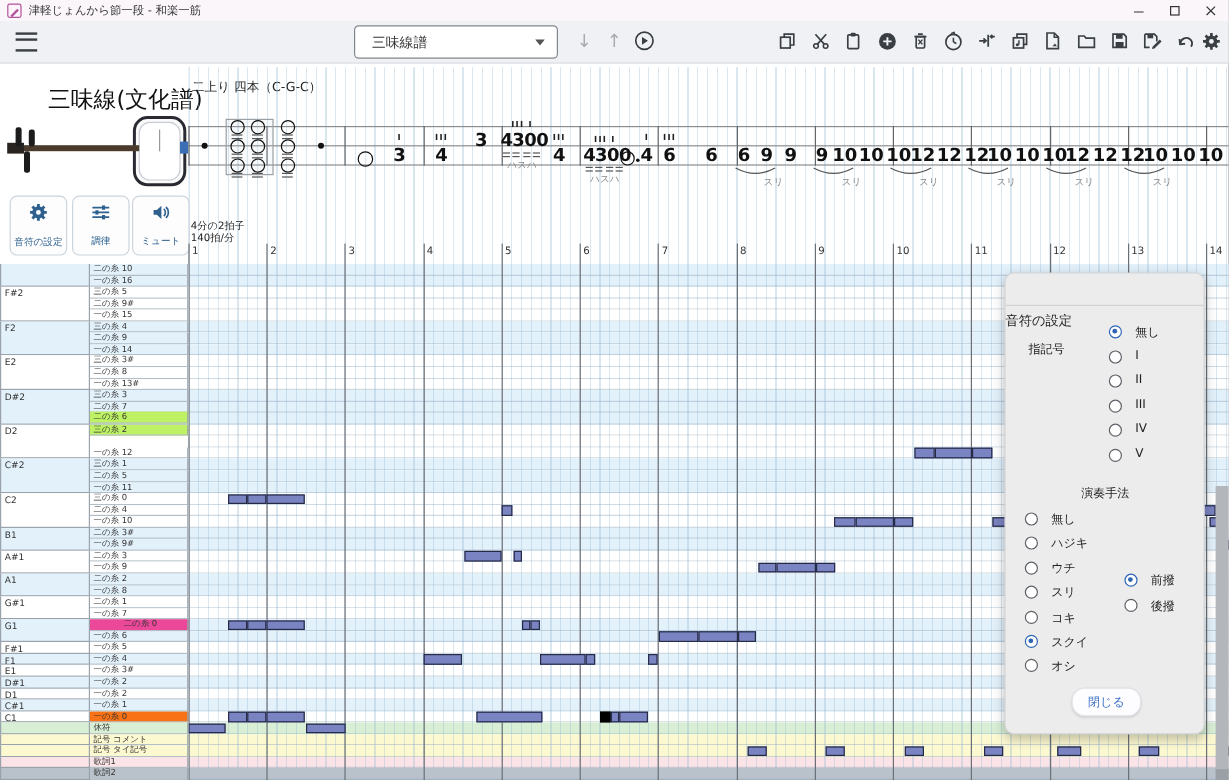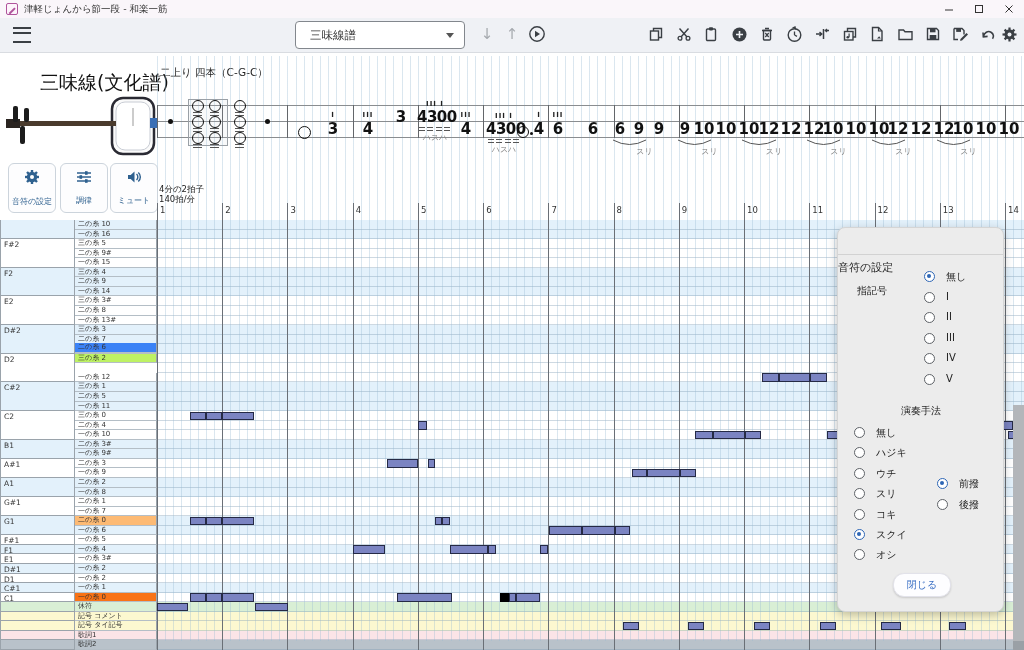--- a/index.html
+++ b/index.html
@@ -436,37 +436,37 @@
       <div class="lab-str" style="top: 267.778px; height: 9.55556px; line-height: 8.55556px; background: rgb(227, 241, 251);">三の糸 4</div>
       <div class="lab-str" style="top: 277.333px; height: 9.55556px; line-height: 8.55556px; background: rgb(227, 241, 251);">二の糸 9</div>
       <div class="lab-str" style="top: 286.889px; height: 9.55556px; line-height: 8.55556px; background: rgb(227, 241, 251);">一の糸 14</div>
       <div class="lab-str" style="top: 296.444px; height: 9.55556px; line-height: 8.55556px; background: rgb(255, 255, 255);">三の糸 3#</div>
       <div class="lab-str" style="top: 306px; height: 9.55556px; line-height: 8.55556px; background: rgb(255, 255, 255);">二の糸 8</div>
       <div class="lab-str" style="top: 315.556px; height: 9.55556px; line-height: 8.55556px; background: rgb(255, 255, 255);">一の糸 13#</div>
       <div class="lab-str" style="top: 325.111px; height: 9.55556px; line-height: 8.55556px; background: rgb(227, 241, 251);">三の糸 3</div>
       <div class="lab-str" style="top: 334.667px; height: 9.55556px; line-height: 8.55556px; background: rgb(227, 241, 251);">二の糸 7</div>
       <div class="lab-str" style="top: 344.222px; height: 9.55556px; line-height: 8.55556px; background: rgb(227, 241, 251);">一の糸 13</div>
       <div class="lab-str" style="top: 353.778px; height: 9.55556px; line-height: 8.55556px; background: #bef264;">三の糸 2</div>
-      <div class="lab-str" style="top: 343px; height: 9.55556px; line-height: 8.55556px; background: #3b82f6;">二の糸 6</div>
+      <div class="lab-str" style="top: 343px; height: 9.55556px; line-height: 8.55556px; background: #bef264;">二の糸 6</div>
       <div class="lab-str" style="top: 372.889px; height: 9.55556px; line-height: 8.55556px; background: rgb(255, 255, 255);">一の糸 12</div>
       <div class="lab-str" style="top: 382.444px; height: 9.55556px; line-height: 8.55556px; background: rgb(227, 241, 251);">三の糸 1</div>
       <div class="lab-str" style="top: 392px; height: 9.55556px; line-height: 8.55556px; background: rgb(227, 241, 251);">二の糸 5</div>
       <div class="lab-str" style="top: 401.556px; height: 9.55556px; line-height: 8.55556px; background: rgb(227, 241, 251);">一の糸 11</div>
       <div class="lab-str" style="top: 411.111px; height: 9.55556px; line-height: 8.55556px; background: rgb(255, 255, 255);">三の糸 0</div>
       <div class="lab-str" style="top: 420.667px; height: 9.55556px; line-height: 8.55556px; background: rgb(255, 255, 255);">二の糸 4</div>
       <div class="lab-str" style="top: 430.222px; height: 9.55556px; line-height: 8.55556px; background: rgb(255, 255, 255);">一の糸 10</div>
       <div class="lab-str" style="top: 439.778px; height: 9.55556px; line-height: 8.55556px; background: rgb(227, 241, 251);">二の糸 3#</div>
       <div class="lab-str" style="top: 449.333px; height: 9.55556px; line-height: 8.55556px; background: rgb(227, 241, 251);">一の糸 9#</div>
       <div class="lab-str" style="top: 458.889px; height: 9.55556px; line-height: 8.55556px; background: rgb(255, 255, 255);">二の糸 3</div>
       <div class="lab-str" style="top: 468.444px; height: 9.55556px; line-height: 8.55556px; background: rgb(255, 255, 255);">一の糸 9</div>
       <div class="lab-str" style="top: 478px; height: 9.55556px; line-height: 8.55556px; background: rgb(227, 241, 251);">二の糸 2</div>
       <div class="lab-str" style="top: 487.556px; height: 9.55556px; line-height: 8.55556px; background: rgb(227, 241, 251);">一の糸 8</div>
       <div class="lab-str" style="top: 497.111px; height: 9.55556px; line-height: 8.55556px; background: rgb(255, 255, 255);">二の糸 1</div>
       <div class="lab-str" style="top: 506.667px; height: 9.55556px; line-height: 8.55556px; background: rgb(255, 255, 255);">一の糸 7</div>
-      <div class="lab-str" style="top: 516.222px; height: 9.55556px; line-height: 8.55556px; background: #fdba74;">二の糸 0</div>
+      <div class="lab-str" style="top: 516.222px; height: 9.55556px; line-height: 8.55556px; background: #ec4899; text-align: center;">二の糸 0</div>
       <div class="lab-str" style="top: 525.778px; height: 9.55556px; line-height: 8.55556px; background: rgb(227, 241, 251);">一の糸 6</div>
       <div class="lab-str" style="top: 535.333px; height: 9.55556px; line-height: 8.55556px; background: rgb(255, 255, 255);">一の糸 5</div>
       <div class="lab-str" style="top: 544.889px; height: 9.55556px; line-height: 8.55556px; background: rgb(227, 241, 251);">一の糸 4</div>
       <div class="lab-str" style="top: 554.444px; height: 9.55556px; line-height: 8.55556px; background: rgb(255, 255, 255);">一の糸 3#</div>
       <div class="lab-str" style="top: 564px; height: 9.55556px; line-height: 8.55556px; background: rgb(227, 241, 251);">一の糸 2</div>
       <div class="lab-str" style="top: 573.556px; height: 9.55556px; line-height: 8.55556px; background: rgb(255, 255, 255);">一の糸 2</div>
       <div class="lab-str" style="top: 583.111px; height: 9.55556px; line-height: 8.55556px; background: rgb(227, 241, 251);">一の糸 1</div>
       <div class="lab-str" style="top: 592.667px; height: 9.55556px; line-height: 8.55556px; background: #f97316;">一の糸 0</div>
       <div class="lab-str" style="top: 602.222px; height: 9.55556px; line-height: 8.55556px; background: rgb(217, 239, 213);">休符</div>
       <div class="lab-str" style="top: 611.778px; height: 9.55556px; line-height: 8.55556px; background: rgb(252, 248, 208);">記号 コメント</div>

